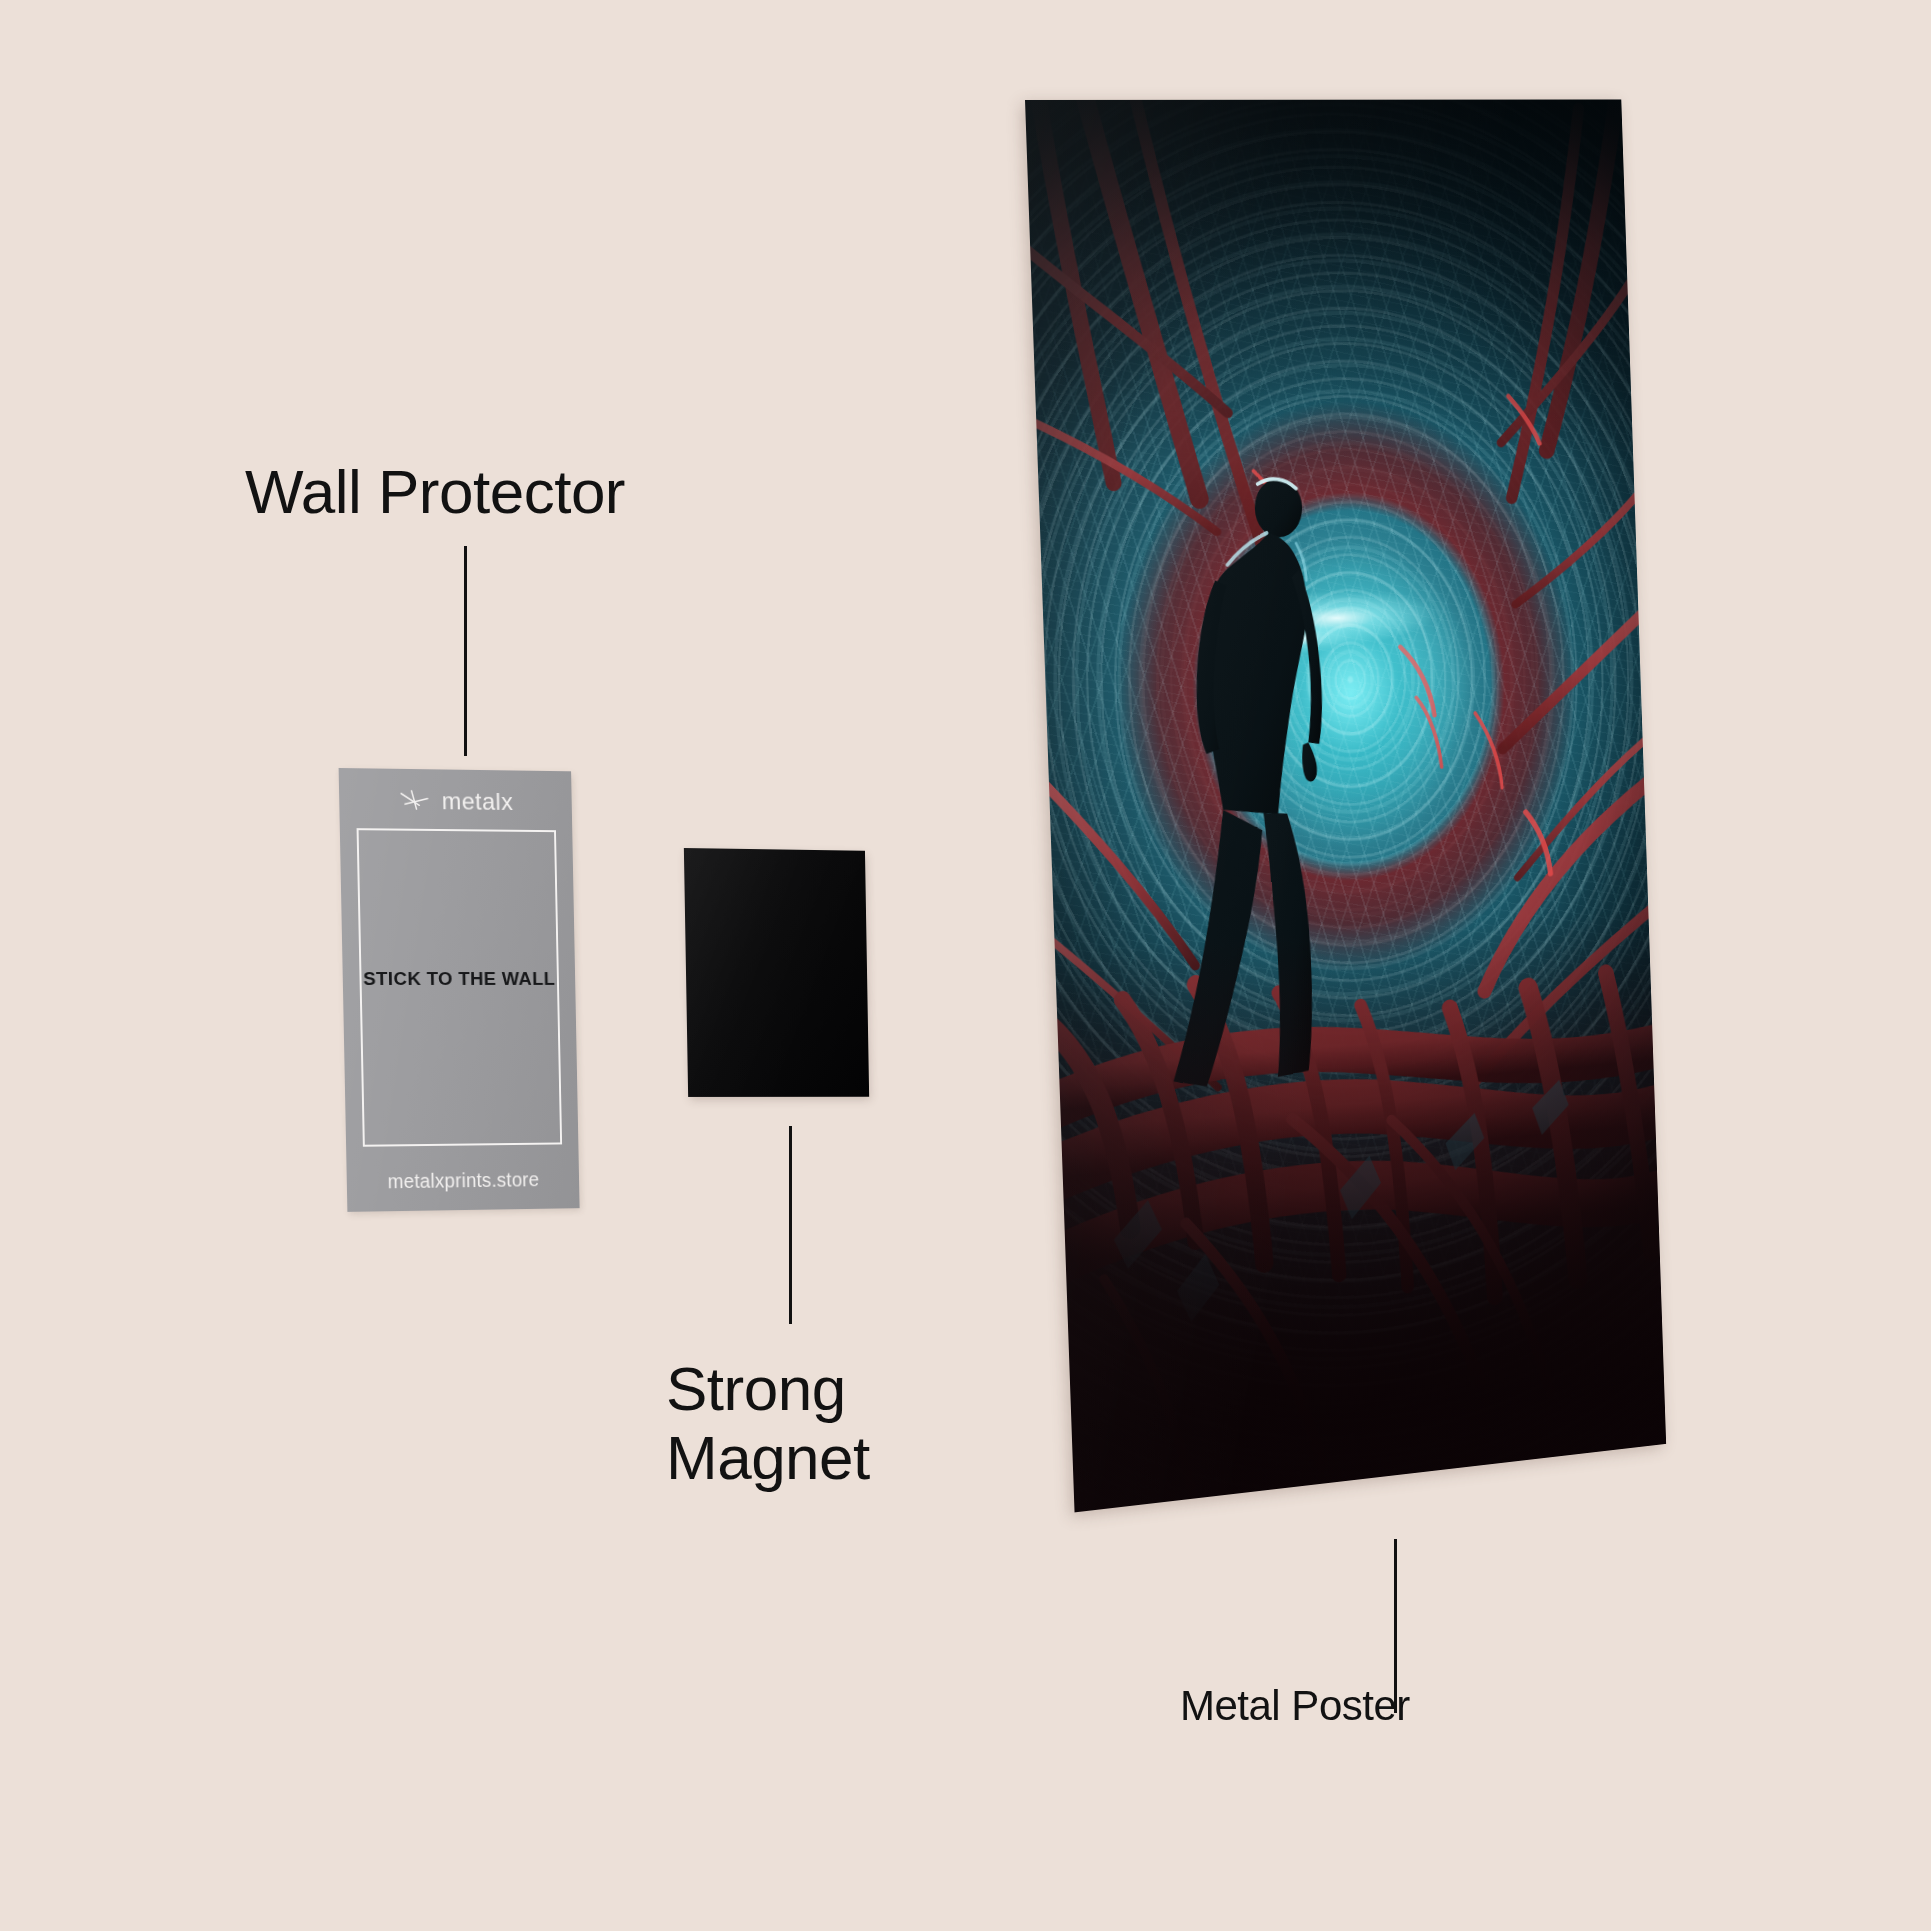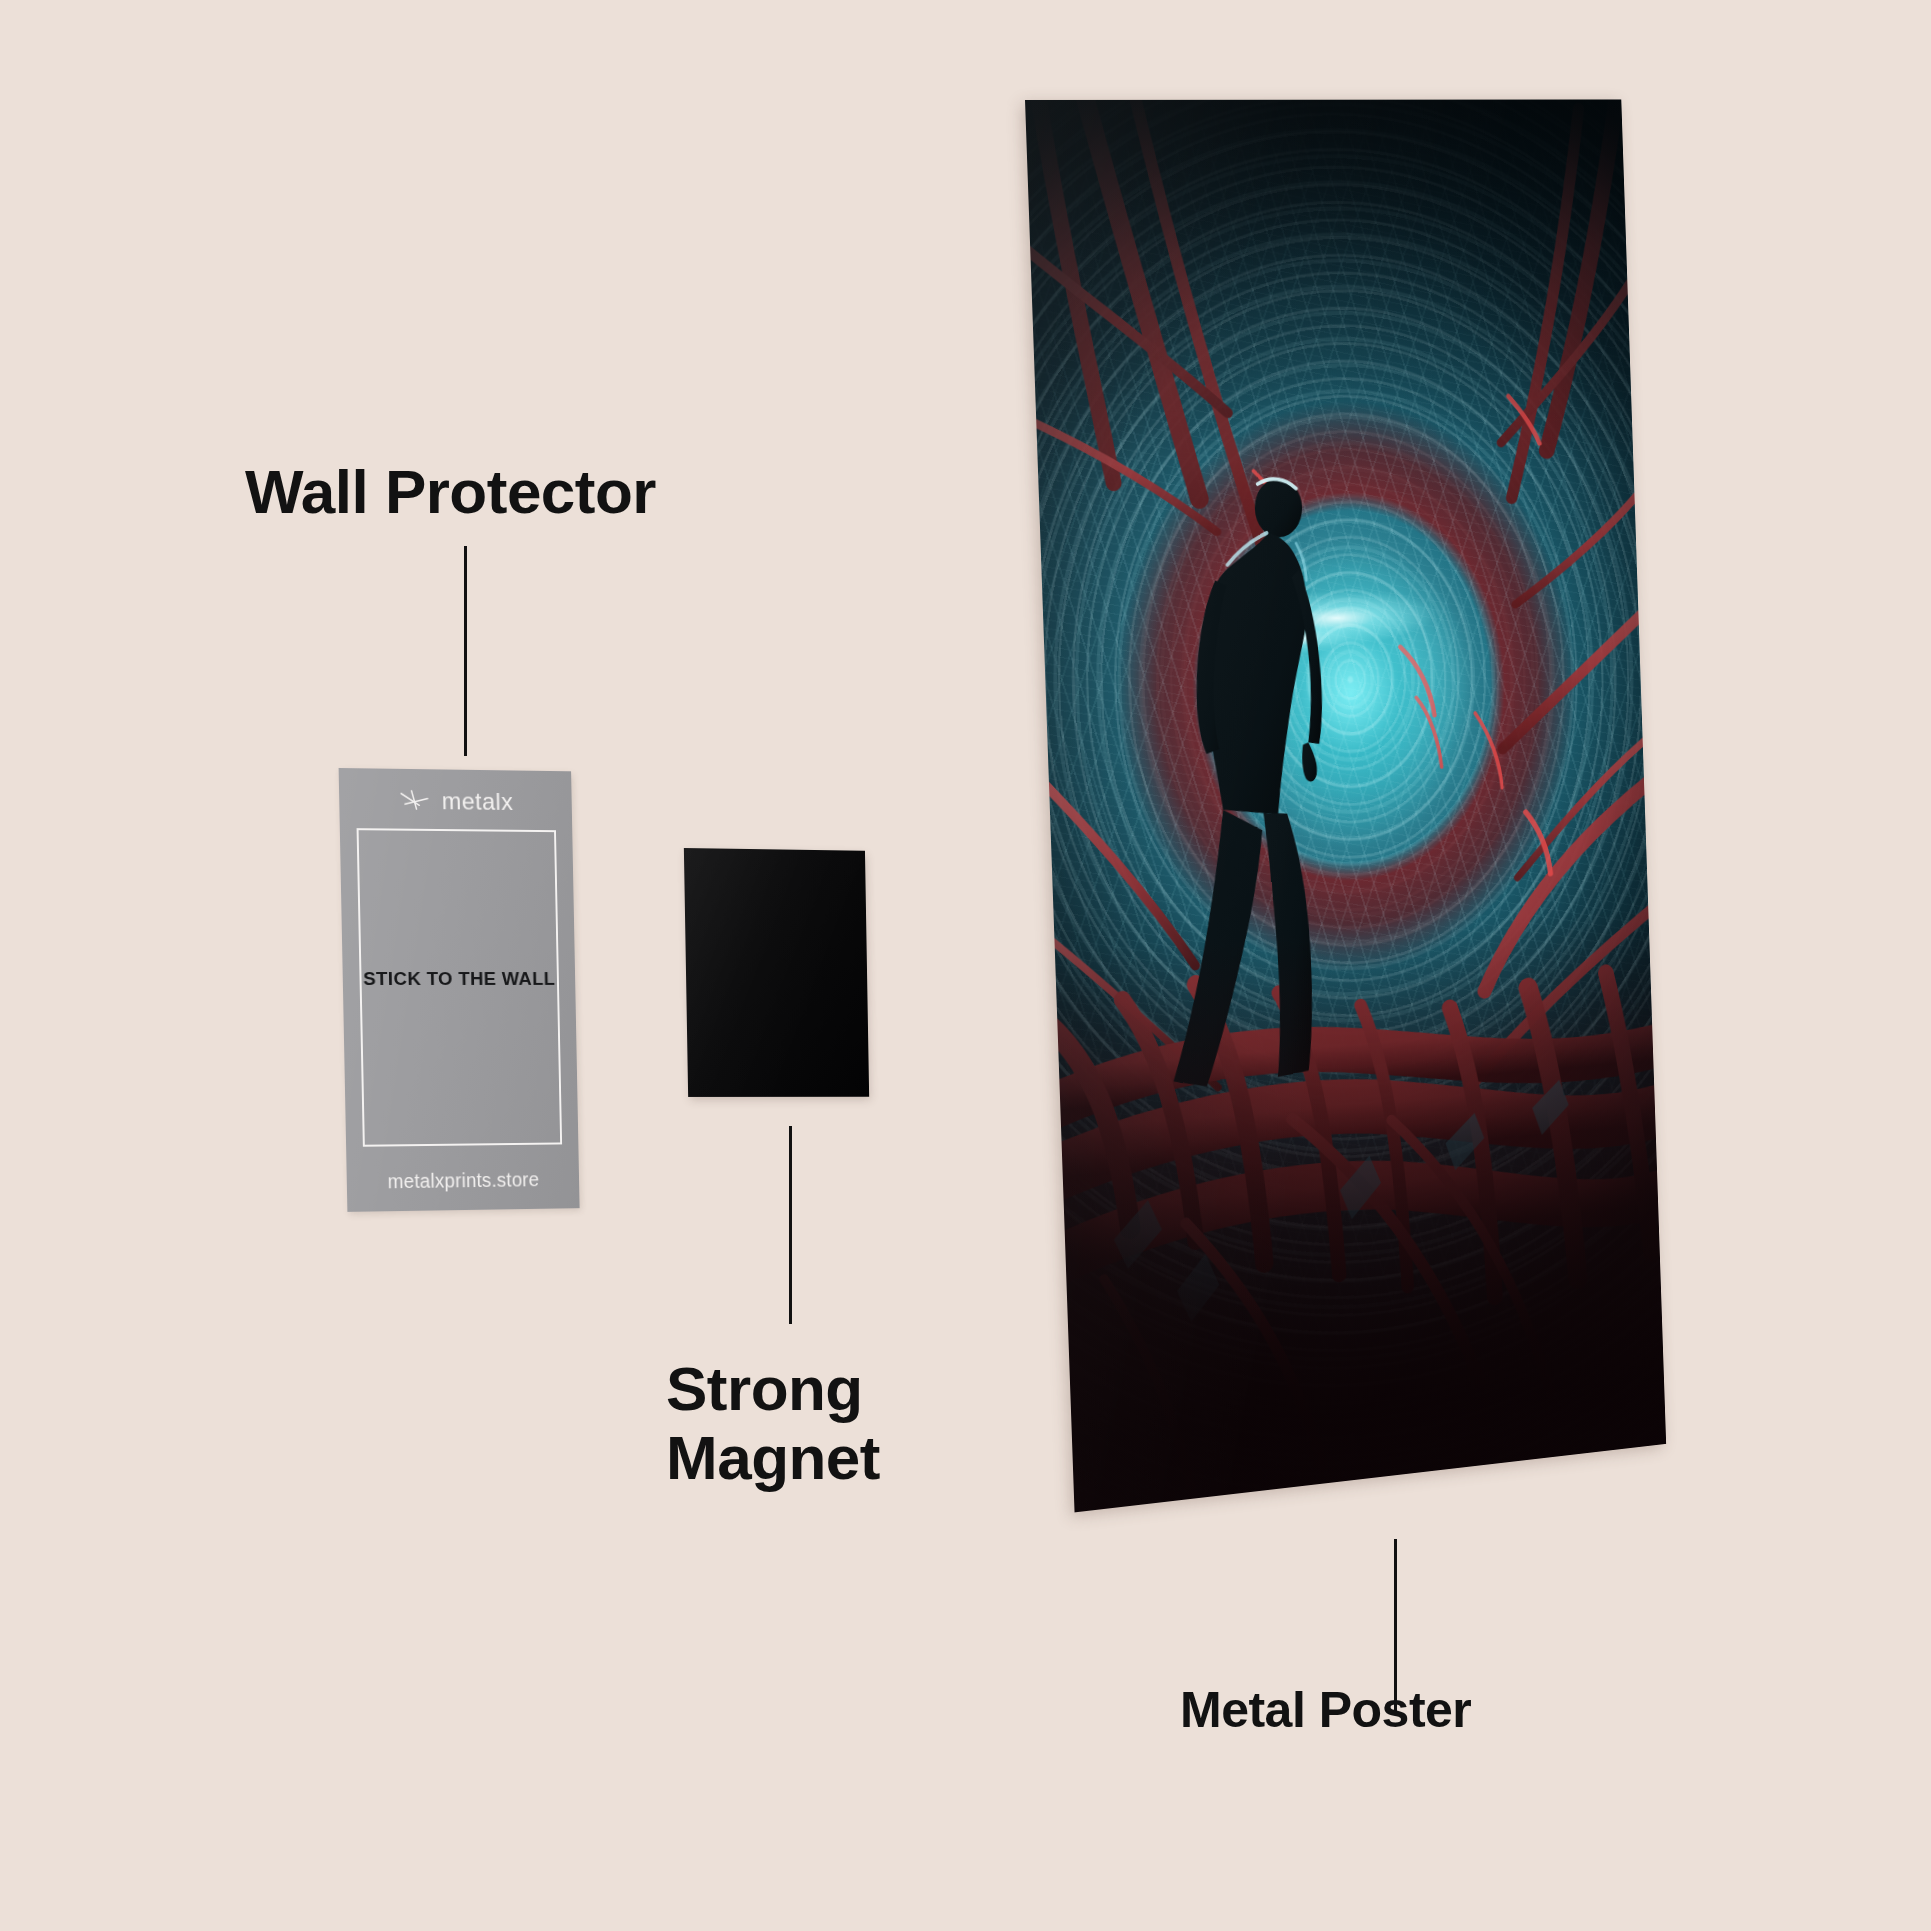--- a/index.html
+++ b/index.html
@@ -20,41 +20,41 @@
     width: 1931px;
     height: 1931px;
     background: #ece0d8;
   }
 
   
   .anno {
     position: absolute;
     color: #121212;
     font-family: "Liberation Sans", sans-serif;
-    font-weight: 700;
+    font-weight: 400;
     letter-spacing: -0.5px;
     white-space: pre-line;
     line-height: 1.12;
   }
   #label-wall-protector {
     left: 245px;
     top: 457px;
     font-size: 62px;
   }
   #label-strong-magnet {
     left: 666px;
     top: 1354px;
     font-size: 62px;
     text-align: left;
     width: 251px;
   }
   #label-metal-poster {
     left: 1180px;
     top: 1682px;
-    font-size: 50px;
+    font-size: 42px;
   }
 
   
   .leader {
     position: absolute;
     background: #111111;
     width: 2.9px;
   }
   #leader-wall-protector { left: 464px; top: 546px;  height: 210px; }
   #leader-strong-magnet  { left: 789px; top: 1126px; height: 198px; }

